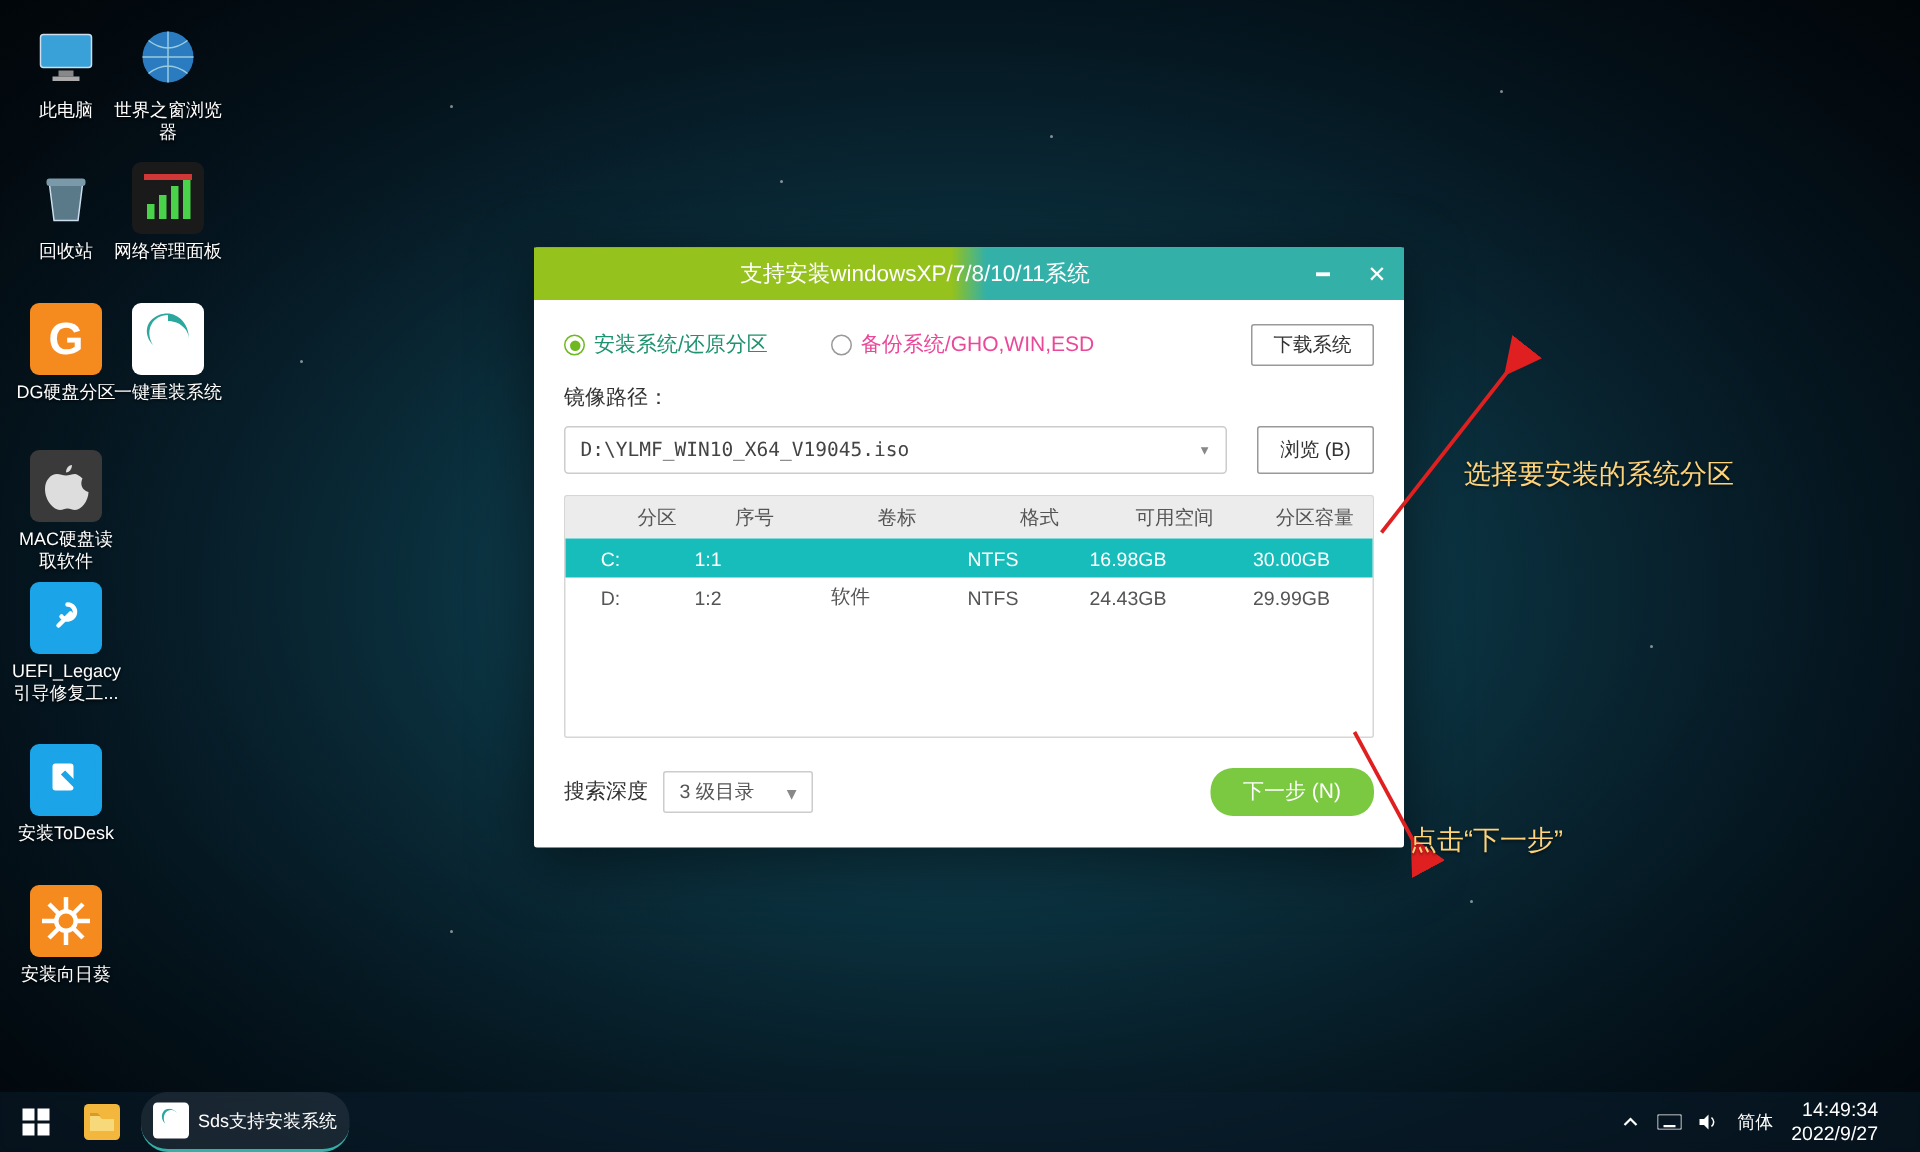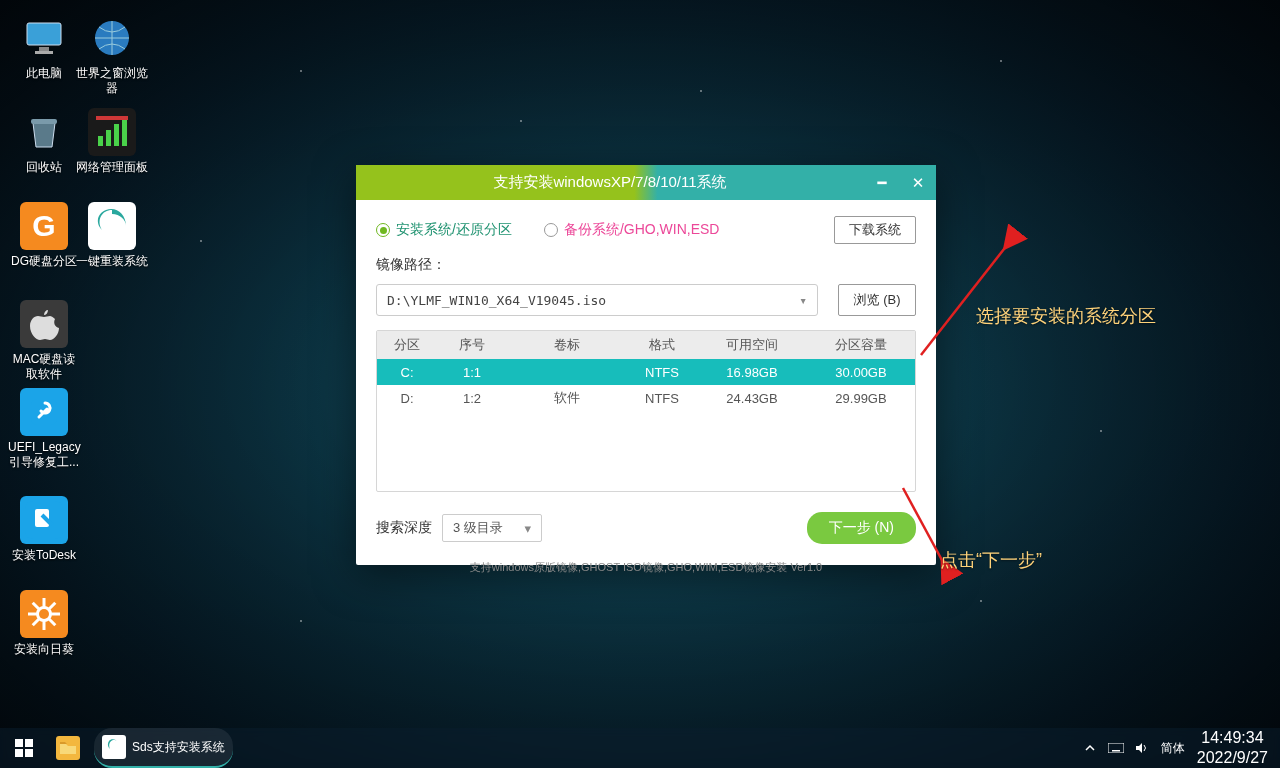--- a/index.html
+++ b/index.html
@@ -24,47 +24,47 @@
 .taskbar .start { width:48px; height:40px; display:flex; align-items:center; justify-content:center; cursor:pointer; }
 .win-logo { display:grid; grid-template-columns:1fr 1fr; grid-template-rows:1fr 1fr; gap:2px; width:18px; height:18px; }
 .win-logo span { background:#fff; }
 .task-item { height:40px; display:flex; align-items:center; padding:0 8px; cursor:pointer; }
 .task-item.running { background:rgba(255,255,255,0.08); border-bottom:2px solid #33b0a8;border-radius:18px; }
 .task-item .ti-icon { width:24px; height:24px; margin-right:6px; border-radius:3px; display:flex; align-items:center; justify-content:center; }
 .task-item .ti-lbl { font-size:12px; color:#fff; }
 .tray { margin-left:auto; display:flex; align-items:center; height:40px; padding:0 6px; }
 .tray .tray-ic { width:18px; height:18px; margin:0 4px; display:flex; align-items:center; justify-content:center; cursor:pointer; }
 .tray .tray-txt { font-size:12px; margin:0 6px; cursor:pointer; }
-.tray .clock { text-align:center; font-size:16px; line-height:1.25; margin-left:6px; margin-right:6px; cursor:pointer; }
+.tray .clock { text-align:right; font-size:13px; line-height:1.25; margin-left:6px; margin-right:22px; cursor:pointer; }
 
 
 .installer { position:absolute; left:356px; top:165px; width:580px; height:400px; background:#fff; border-radius:2px; box-shadow:0 10px 40px rgba(0,0,0,0.5); color:#333; }
 .titlebar { height:35px; background:linear-gradient(to right, #95c21c 0%, #95c21c 48%, #33b0a8 52%, #33b0a8 100%); display:flex; align-items:center; color:#fff;justify-content:flex-end; }
 .titlebar .title { flex:1; text-align:center; font-size:15px; }
 .titlebar .tbbtn { width:36px; height:35px; display:flex; align-items:center; justify-content:center; cursor:pointer; font-size:15px; }
 
 .inst-body { padding:16px 20px 10px; }
 .row-top { display:flex; align-items:center; margin-bottom:12px; }
-.radio-grp { display:flex; gap:32px; flex:1; }
+.radio-grp { display:flex; gap:42px; flex:1; }
 .radio-opt { display:flex; align-items:center; gap:6px; cursor:pointer; font-size:14px; }
 .radio-dot { width:14px; height:14px; border-radius:50%; border:1.5px solid #999; display:flex; align-items:center; justify-content:center; }
 .radio-dot.sel { border-color:#6fb820; }
 .radio-dot.sel::after { content:""; width:7px; height:7px; border-radius:50%; background:#6fb820; }
 .radio-opt.sel .rl { color:#1f9270; }
 .radio-opt .rl { color:#ec4899; }
 .btn-plain { border:1px solid #999; background:#fff; color:#333; padding:4px 14px; font-size:13px; cursor:pointer; border-radius:2px; }
 
 .path-label { font-size:14px; color:#333; margin-bottom:10px; }
 .row-path { display:flex; gap:20px; margin-bottom:14px; }
 .path-input { flex:1; display:flex; align-items:center; border:1px solid #ccc; border-radius:3px; height:32px; padding:0 10px; color:#444; font-family:"SimSun", monospace; font-size:13px; background:#fff; }
 .path-input .chev { margin-left:auto; color:#888; }
 .btn-browse { width:78px; }
 
 .part-table { border:1px solid #d6d6d6; border-radius:2px; margin-bottom:20px; }
-.part-head { display:flex; background:#ececec; color:#555; font-size:13px; height:28px; align-items:center; }
+.part-head { display:flex; background:#ececec; color:#555; font-size:13px; height:28px; align-items:center;padding-left:31px; }
 .part-table .c1{width:60px;text-align:center;}
 .part-table .c2{width:70px;text-align:center;}
 .part-table .c3{width:120px;text-align:center;}
 .part-table .c4{width:70px;text-align:center;}
 .part-table .c5{width:110px;text-align:center;}
 .part-table .c6{flex:1;text-align:center;}
 .part-row { display:flex; height:26px; align-items:center; font-size:13px; color:#555; cursor:pointer; }
 .part-row.sel { background:#17bdbb; color:#fff; }
 
 .row-bottom { display:flex; align-items:center; }
@@ -259,21 +259,20 @@
 
     <div class="row-bottom">
       <span class="depth-label">搜索深度</span>
       <div class="depth-sel">
         <span>3 级目录</span>
         <span class="chev">▾</span>
       </div>
       <button class="btn-next">下一步 (N)</button>
     </div>
   </div>
-  <div class="inst-foot">支持windows原版镜像,GHOST ISO镜像,GHO,WIM,ESD镜像安装 Ver1.0</div>
 </div>
 
 <svg class="anno-arrow" style="left:915px;top:225px" width="120" height="140">
   <defs>
       <marker id="ah1" markerWidth="10" markerHeight="10" refX="2" refY="5" orient="auto">
         <path d="M0,0 L10,5 L0,10 z" fill="#e02020"></path>
       </marker>
     </defs>
   <line x1="100" y1="10" x2="6" y2="130" stroke="#e02020" stroke-width="2.5" marker-start="url(#ah1)"></line>
 </svg>

